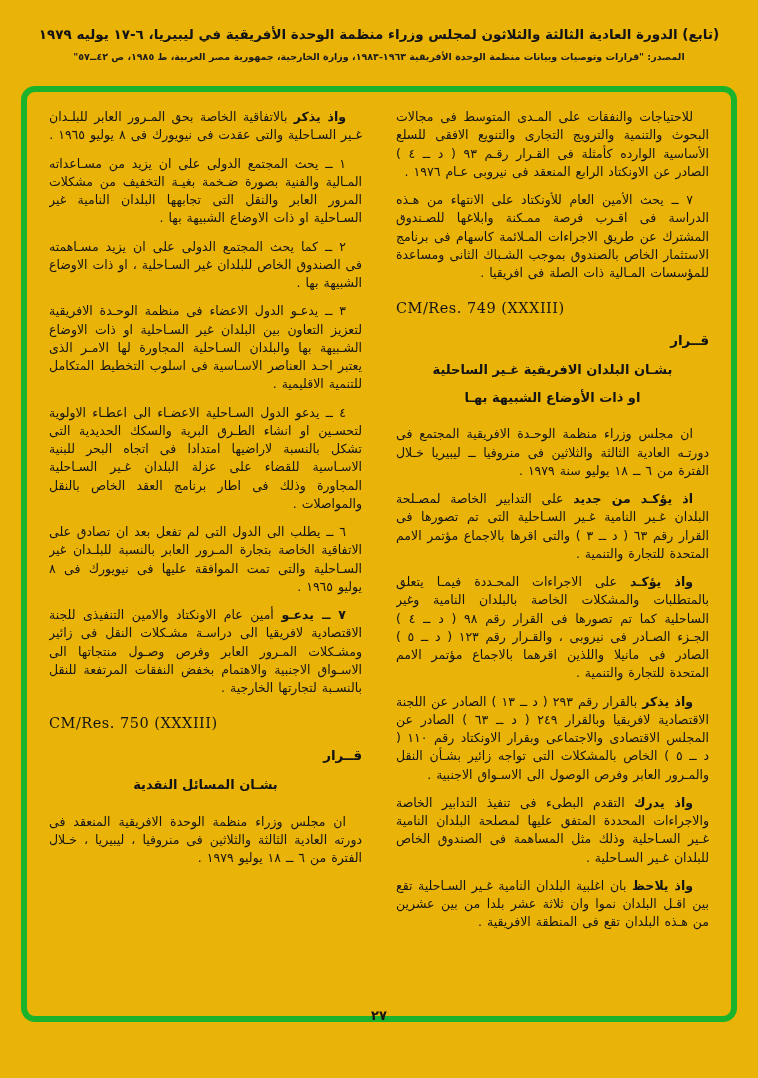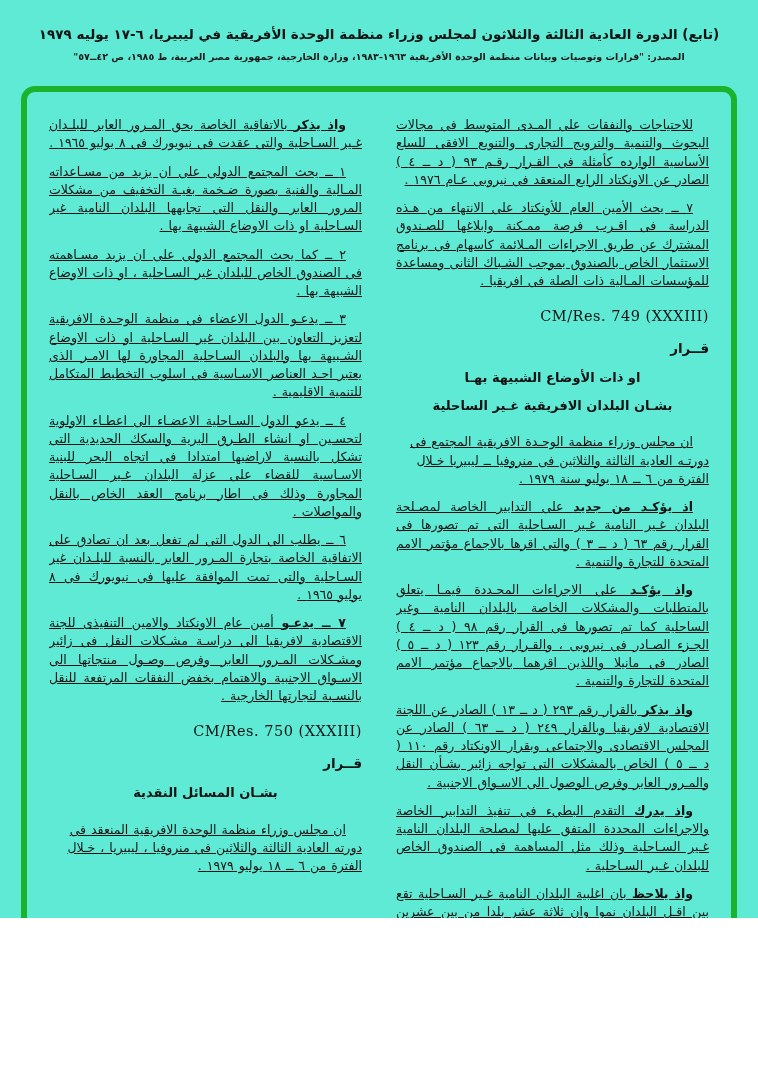--- a/index.html
+++ b/index.html
@@ -4,21 +4,21 @@
 <style>
   html,body{margin:0;padding:0;}
   body{
     width:758px;height:1078px;
     background:#ffffff;
     font-family:"DejaVu Sans",sans-serif;
     color:#141414;
     position:relative;
     -webkit-font-smoothing:antialiased;
   }
-  .page{position:relative;width:758px;height:918px;background:#5eead4;overflow:hidden;}
+  .page{position:relative;width:758px;height:1078px;background:#eab308;overflow:hidden;}
 
   
   .header{direction:rtl;text-align:center;padding-top:26px;}
   .header-line1{font-size:13.5px;font-weight:bold;letter-spacing:0;line-height:1.3;}
   .header-line2{font-size:9.5px;font-weight:bold;margin-top:7px;color:#1b1b1b;}
 
   
   .frame{
     position:absolute;left:21px;top:86px;
     width:716px;height:936px;
@@ -40,45 +40,44 @@
     min-width:0;
     overflow:hidden;
   }
 
   
   .para{
     direction:rtl;
     text-align:justify;
     font-size:12.5px;
     line-height:1.46;
-    margin:8px 0 10px 0;
+    margin:0 0 10px 0;
     text-indent:16px;
     word-spacing:1px;
-    text-decoration:underline;
   }
   .para .lead{font-weight:bold;}
   .res-ref{
     direction:ltr;
     text-align:left;
     font-family:"DejaVu Serif","Liberation Serif",serif;
     font-size:14.5px;
     margin:20px 0 16px 0;
     letter-spacing:.5px;
   }
   .res-title{
     direction:rtl;
     font-weight:bold;font-size:13.5px;
     margin:4px 0 12px 0;
   }
   .res-subject{
     direction:rtl;text-align:center;
     font-weight:bold;font-size:13px;
     margin:0 0 8px 0;line-height:1.5;
   }
-  .gap-lg{margin-top:18px;text-align:right;}
+  .gap-lg{margin-top:18px;}
 
   
   .page-number{
     position:absolute;left:0;top:1008px;width:758px;
     text-align:center;font-weight:bold;font-size:13px;
     direction:rtl;
   }
 </style>
 </head>
 <body>
@@ -92,22 +91,22 @@
 
   <div class="frame">
     <div class="columns">
 
       <div class="col">
         <p class="para"><span>للاحتياجات والنفقات على المـدى المتوسط فى مجالات البحوث والتنمية والترويج التجارى والتنويع الافقى للسلع الأساسية الوارده كأمثلة فى القـرار رقـم ٩٣ ( د ــ ٤ ) الصادر عن الاونكتاد الرابع المنعقد فى نيروبى عـام ١٩٧٦ .</span></p>
         <p class="para"><span>٧ ــ يحث الأمين العام للأونكتاد على الانتهاء من هـذه الدراسة فى اقـرب فرصة ممـكنة وابلاغها للصـندوق المشترك عن طريق الاجراءات المـلائمة كاسهام فى برنامج الاستثمار الخاص بالصندوق بموجب الشـباك الثانى ومساعدة للمؤسسات المـالية ذات الصلة فى افريقيا .</span></p>
 
         <div class="res-ref gap-lg">CM/Res. 749 (XXXIII)</div>
         <div class="res-title">قــرار</div>
+        <div class="res-subject">بشـان البلدان الافريقية غـير الساحلية</div>
         <div class="res-subject">او ذات الأوضاع الشبيهة بهـا</div>
-        <div class="res-subject">بشـان البلدان الافريقية غـير الساحلية</div>
 
         <p class="para gap-lg"><span>ان مجلس وزراء منظمة الوحـدة الافريقية المجتمع فى دورتـه العادية الثالثة والثلاثين فى منروفيا ــ ليبيريا خـلال الفترة من ٦ ــ ١٨ يوليو سنة ١٩٧٩ .</span></p>
         <p class="para"><b class="lead">اذ يؤكـد من جديد</b><span> على التدابير الخاصة لمصـلحة البلدان غـير النامية غـير السـاحلية التى تم تصورها فى القرار رقم ٦٣ ( د ــ ٣ ) والتى اقرها بالاجماع مؤتمر الامم المتحدة للتجارة والتنمية .</span></p>
         <p class="para"><b class="lead">واذ يؤكـد</b><span> على الاجراءات المحـددة فيمـا يتعلق بالمتطلبات والمشكلات الخاصة بالبلدان النامية وغير الساحلية كما تم تصورها فى القرار رقم ٩٨ ( د ــ ٤ ) الجـزء الصـادر فى نيروبى ، والقـرار رقم ١٢٣ ( د ــ ٥ ) الصادر فى مانيلا واللذين اقرهما بالاجماع مؤتمر الامم المتحدة للتجارة والتنمية .</span></p>
         <p class="para"><b class="lead">واذ يذكر</b><span> بالقرار رقم ٢٩٣ ( د ــ ١٣ ) الصادر عن اللجنة الاقتصادية لافريقيا وبالقرار ٢٤٩ ( د ــ ٦٣ ) الصادر عن المجلس الاقتصادى والاجتماعى وبقرار الاونكتاد رقم ١١٠ ( د ــ ٥ ) الخاص بالمشكلات التى تواجه زائير بشـأن النقل والمـرور العابر وفرص الوصول الى الاسـواق الاجنبية .</span></p>
         <p class="para"><b class="lead">واذ يدرك</b><span> التقدم البطىء فى تنفيذ التدابير الخاصة والاجراءات المحددة المتفق عليها لمصلحة البلدان النامية غـير السـاحلية وذلك مثل المساهمة فى الصندوق الخاص للبلدان غـير السـاحلية .</span></p>
         <p class="para"><b class="lead">واذ يلاحظ</b><span> بان اغلبية البلدان النامية غـير السـاحلية تقع بين اقـل البلدان نموا وان ثلاثة عشر بلدا من بين عشرين من هـذه البلدان تقع فى المنطقة الافريقية .</span></p>
       </div>
 
       <div class="col">

